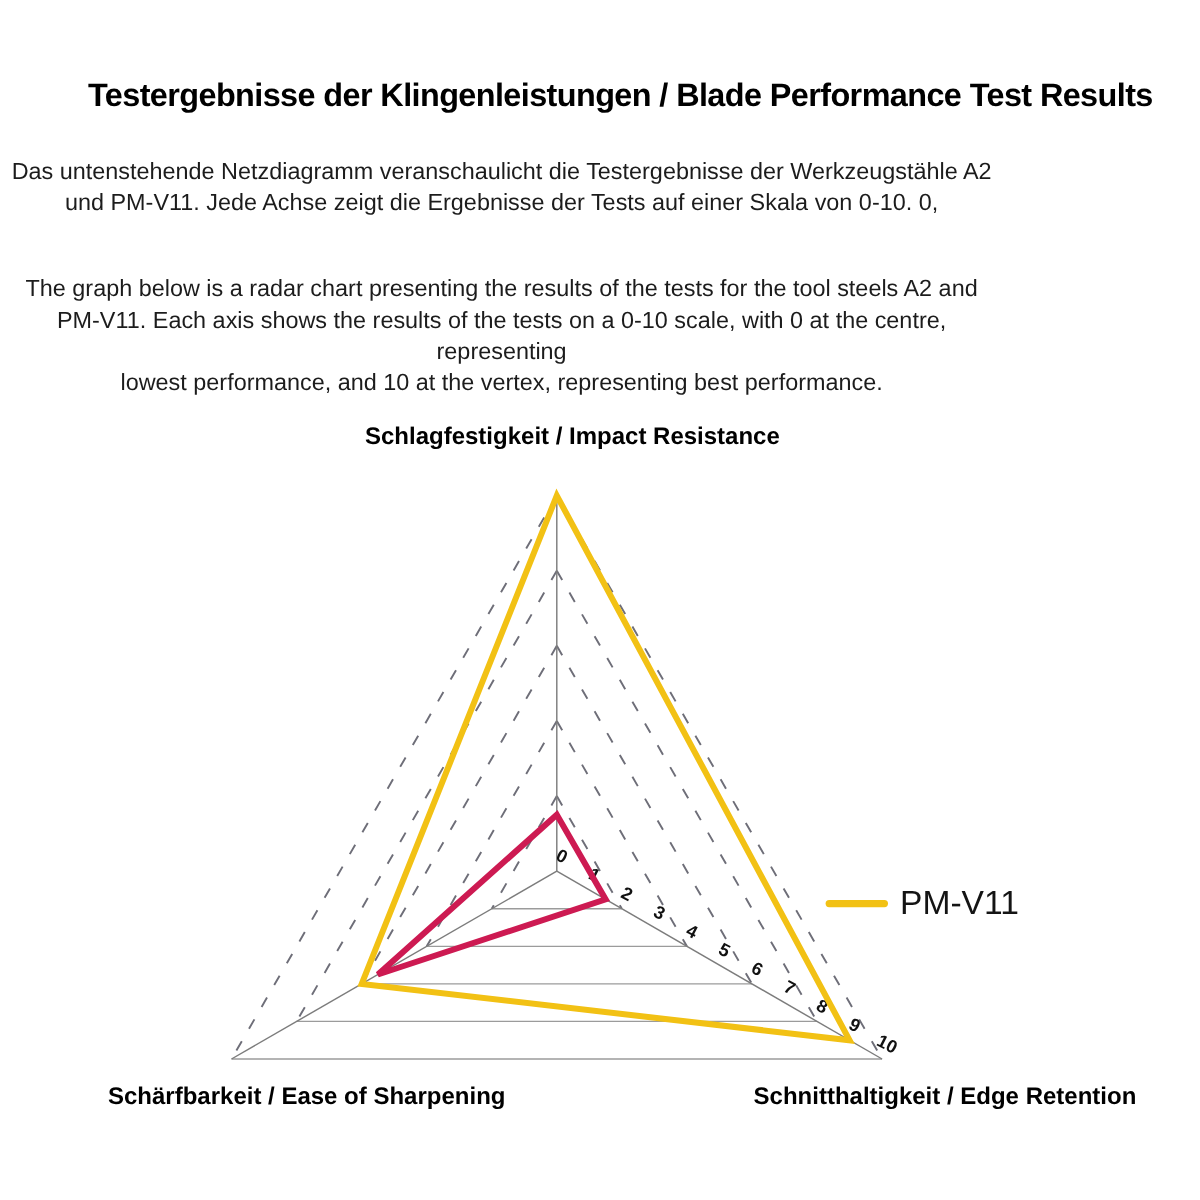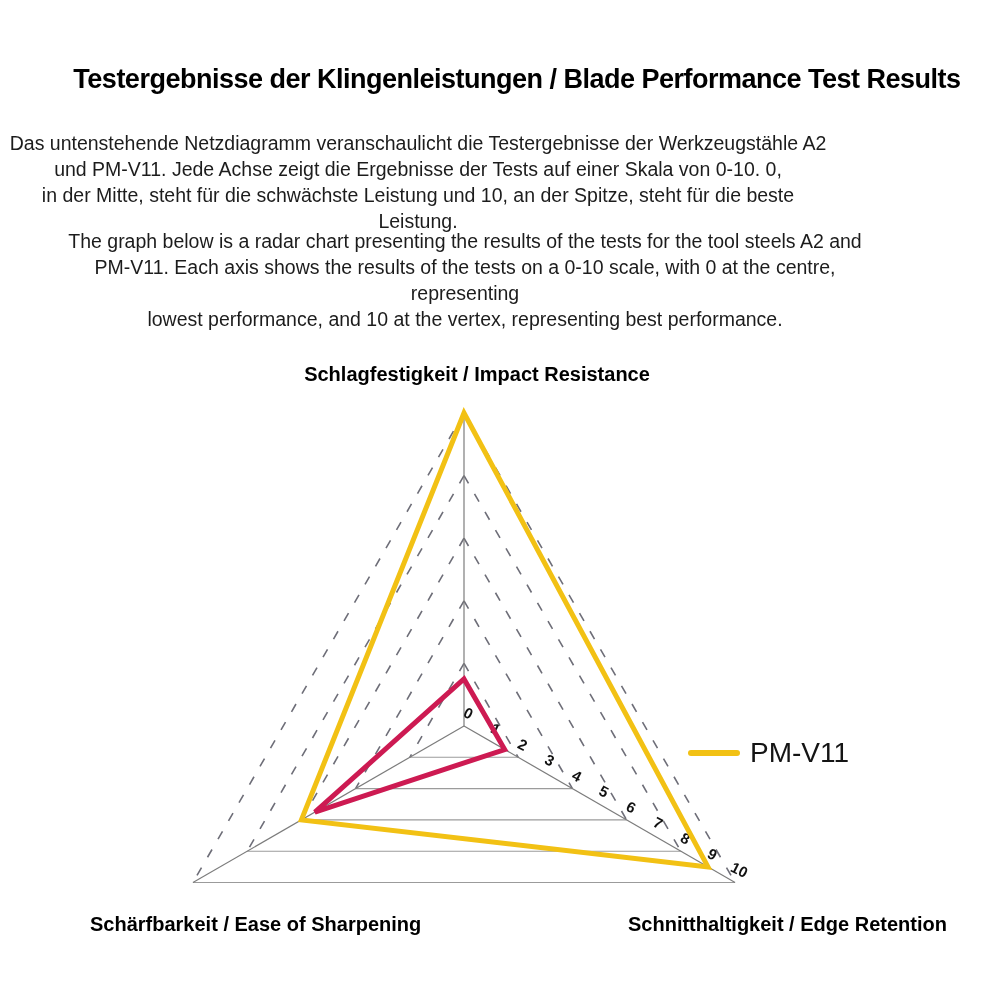--- a/index.html
+++ b/index.html
@@ -3,22 +3,22 @@
 <meta charset="utf-8">
 <style>
   html,body{margin:0;padding:0;background:#fff;}
   .page{position:relative;width:1000px;height:1000px;background:#fff;overflow:hidden;
         font-family:"Liberation Sans",sans-serif;}
   .title{position:absolute;top:64px;left:0;width:1000px;text-align:center;
          font-size:27px;font-weight:700;letter-spacing:-0.5px;color:#000;padding-left:17px;}
   .intro{position:absolute;left:0;width:836px;text-align:center;
          font-size:19.5px;line-height:26px;color:#1c1c1c;font-weight:400;}
   .intro-de{top:130px;}
-  .intro-en{top:228px;padding-left:47px;}
-  .axis-label{position:absolute;font-size:20px;font-weight:700;color:#000;white-space:nowrap;margin-top:10px;}
+  .intro-en{top:228px;}
+  .axis-label{position:absolute;font-size:20px;font-weight:700;color:#000;white-space:nowrap;}
   .axis-label-impact{top:353px;left:277px;width:400px;text-align:center;}
   .axis-label-sharpening{top:903px;left:90px;}
   .axis-label-edge{top:903px;left:628px;}
   .chart-svg{position:absolute;left:0;top:0;width:1000px;height:1000px;}
   .grid-dash{stroke-width:1.6;stroke-dasharray:9 12;fill:none;}
   .grid-solid{stroke-width:1.1;fill:none;}
   .axis-line{stroke-width:1.2;fill:none;}
   .tick{font-family:"Liberation Sans",sans-serif;font-size:15px;font-weight:700;fill:#111;}
   .series-line{fill:none;stroke-width:5;stroke-linejoin:miter;}
   .legend{position:absolute;left:688px;top:684px;margin-top:47px;}
@@ -29,21 +29,20 @@
 </head>
 <body>
 
 <div class="page">
 
   <div class="title">Testergebnisse der Klingenleistungen / Blade Performance Test Results</div>
 
   <div class="intro intro-de">
     <div>Das untenstehende Netzdiagramm veranschaulicht die Testergebnisse der Werkzeugstähle A2</div>
     <div>und PM-V11. Jede Achse zeigt die Ergebnisse der Tests auf einer Skala von 0-10. 0,</div>
-    <div>in der Mitte, steht für die schwächste Leistung und 10, an der Spitze, steht für die beste Leistung.</div>
   </div>
 
   <div class="intro intro-en">
     <div>The graph below is a radar chart presenting the results of the tests for the tool steels A2 and</div>
     <div>PM-V11. Each axis shows the results of the tests on a 0-10 scale, with 0 at the centre, representing</div>
     <div>lowest performance, and 10 at the vertex, representing best performance.</div>
   </div>
 
   <svg id="radar-svg" class="chart-svg" viewBox="0 0 1000 1000" xmlns="http://www.w3.org/2000/svg">
       <line x1="464" y1="663.4" x2="409.7884" y2="757.3" class="grid-dash" stroke="#6E6E78"></line>

